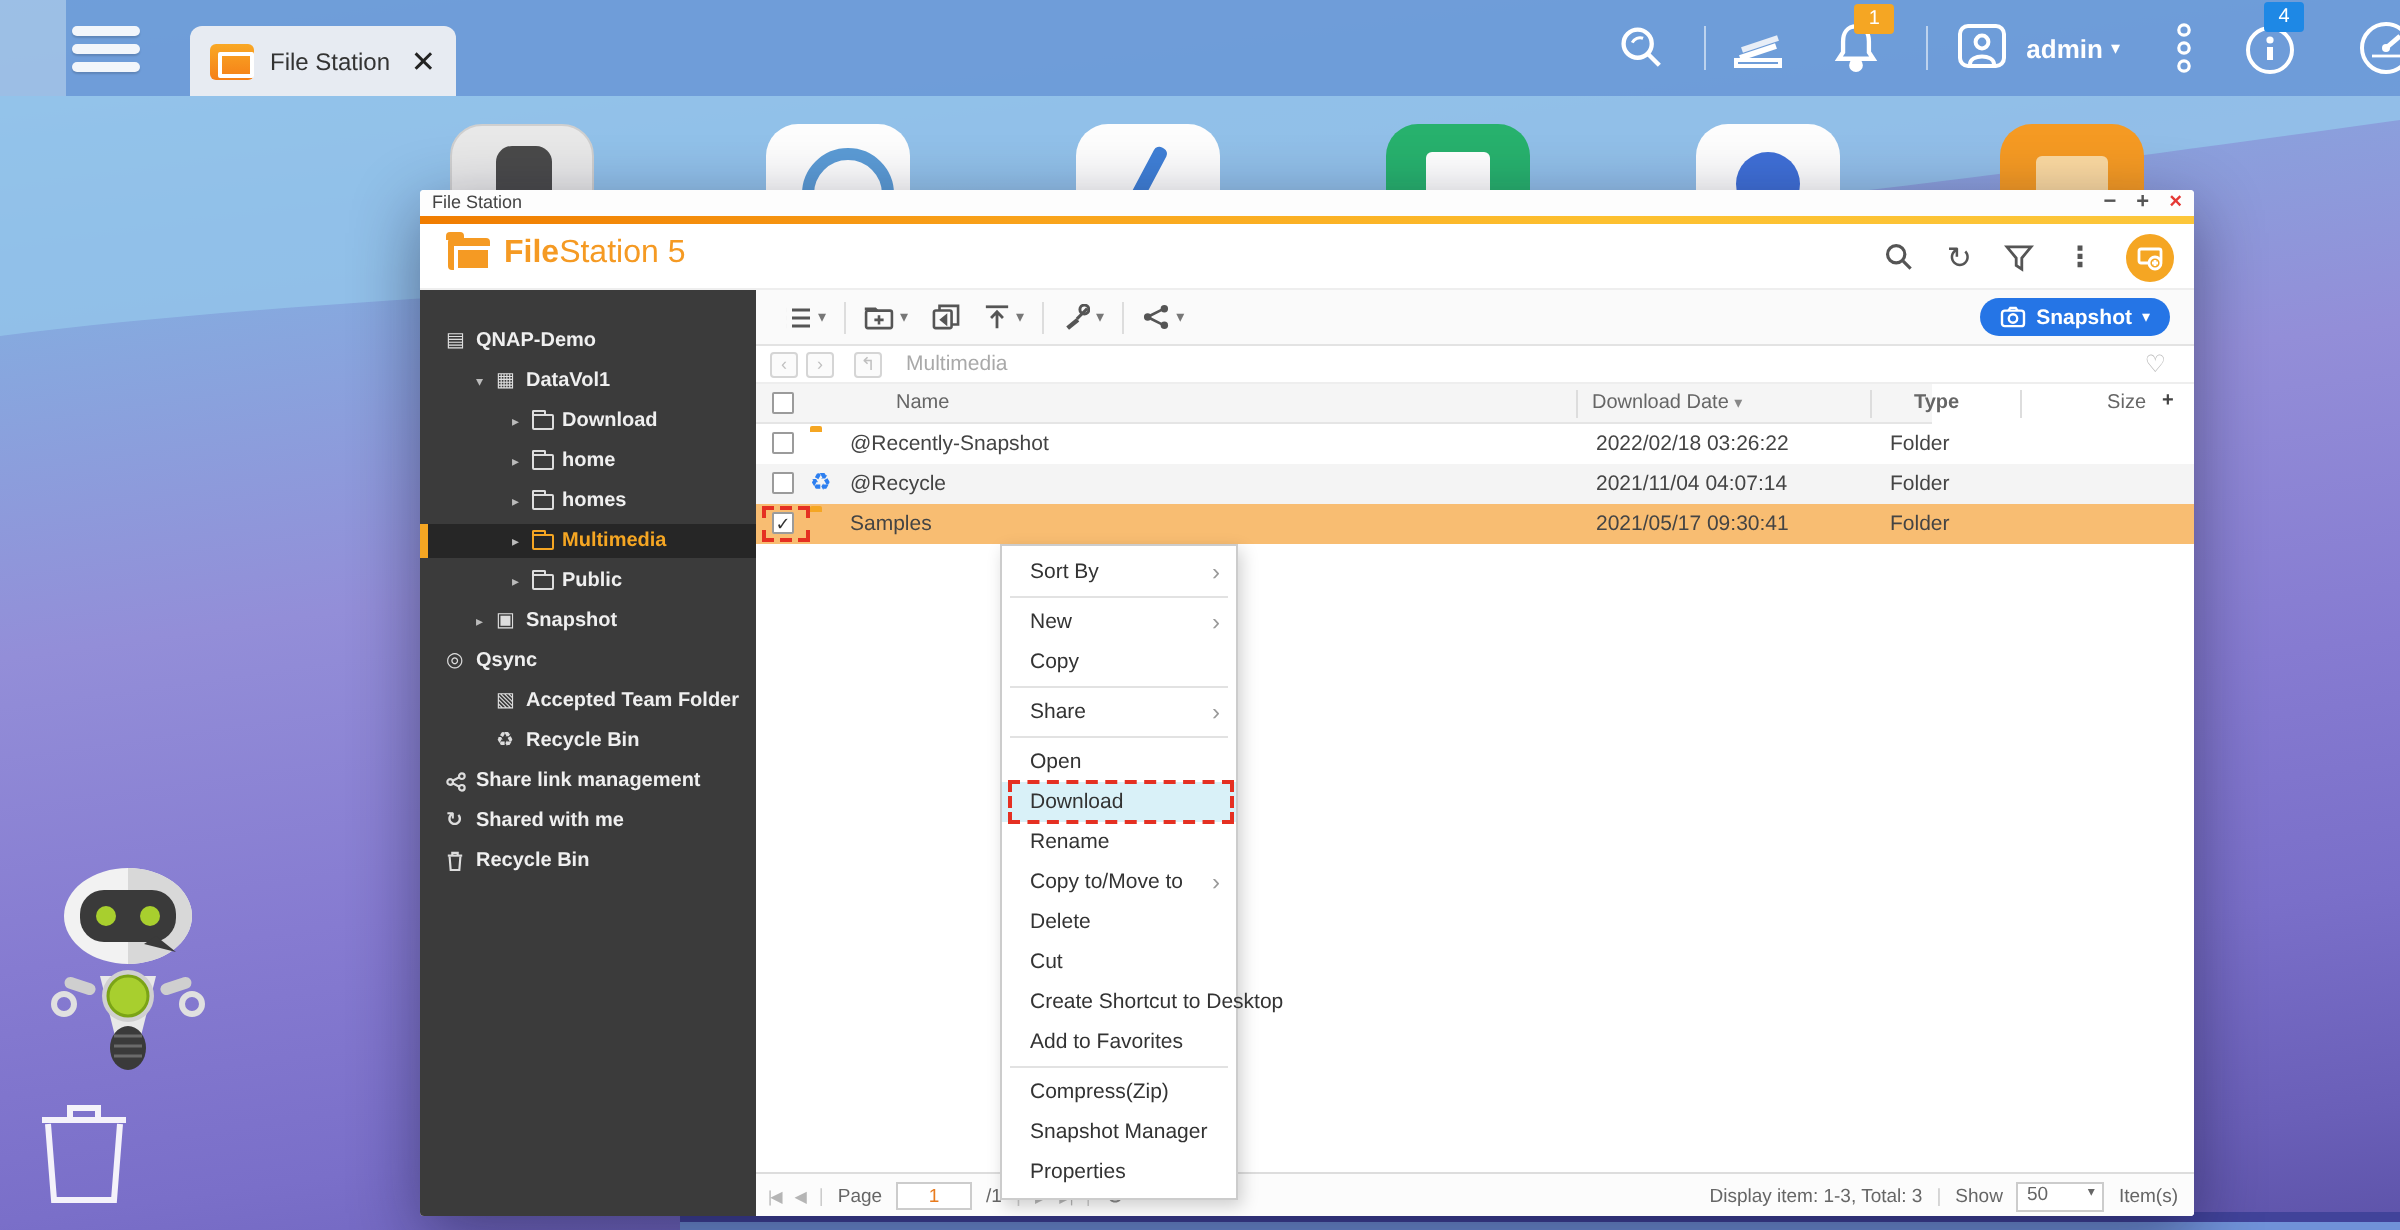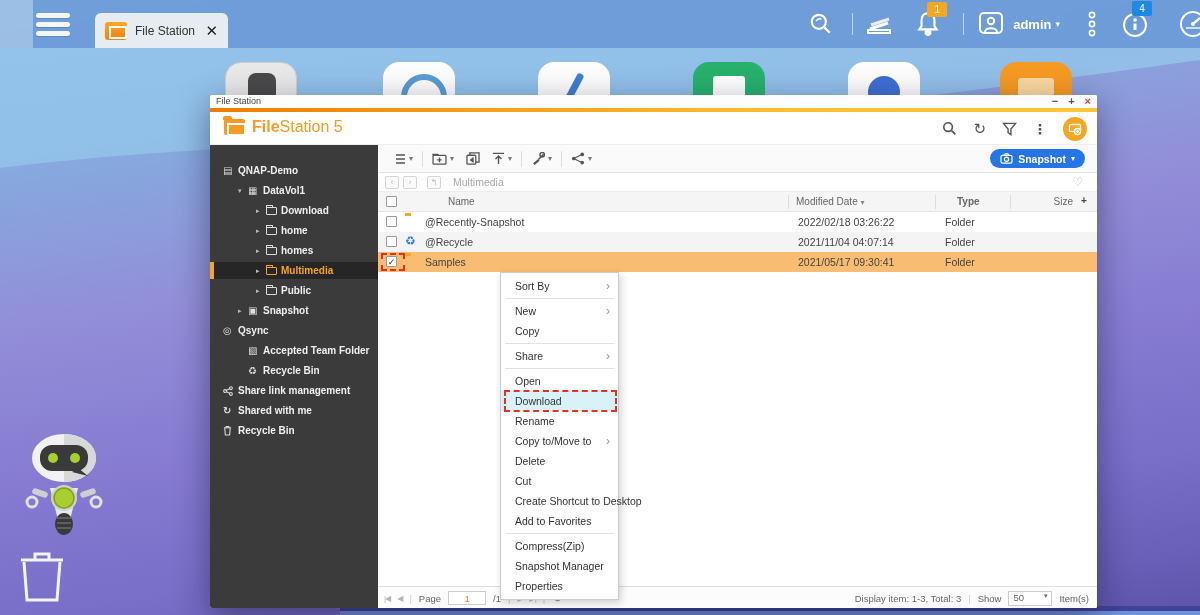--- a/index.html
+++ b/index.html
@@ -92,21 +92,21 @@
   .tbtn .dd { font-size:8px; color:#777; }
   .tool-sep { width:1px; height:16px; background:#ddd; margin:0 3px; }
   .snapshot-btn { position:absolute; right:12px; top:4px; height:19px; border-radius:10px; background:#2575e6; color:#fff; font-size:10.5px; font-weight:bold; display:flex; align-items:center; gap:5px; padding:0 10px; cursor:pointer; }
   .snapshot-btn .dd { font-size:8px; }
 
   .breadcrumb { position:absolute; left:0; top:28px; width:719px; height:19px; background:#fff; border-bottom:1px solid #eee; display:flex; align-items:center; padding-left:7px; }
   .nav-sq { width:14px; height:13px; border:1px solid #d5d5d5; border-radius:2px; color:#c0c0c0; font-size:9px; line-height:11px; text-align:center; margin-right:4px; cursor:pointer; background:#fbfbfb; }
   .crumb-text { font-size:10.5px; color:#a9a9a9; margin-left:8px; }
   .heart { position:absolute; right:14px; top:2px; font-size:12px; color:#bbb; cursor:pointer; }
 
-  .thead { position:absolute; left:0; top:47px; width:719px; height:20px; background:#f5f5f5; border-bottom:1px solid #e5e5e5; font-size:10px; color:#666; }
+  .thead { position:absolute; left:0; top:47px; width:588px; height:20px; background:#f5f5f5; border-bottom:1px solid #e5e5e5; font-size:10px; color:#666; }
   .thead .col-sep { position:absolute; top:3px; width:1px; height:14px; background:#ddd; }
   .cb { position:absolute; width:11px; height:11px; border:1px solid #9b9b9b; border-radius:1px; background:#fff; top:4px; left:8px; cursor:pointer; font-size:9px; line-height:10px; text-align:center; color:#333; }
   .th-name { position:absolute; left:70px; top:4px; cursor:pointer; }
   .th-mod { position:absolute; left:418px; top:4px; cursor:pointer; }
   .th-mod .sort { font-size:8px; color:#888; }
   .th-type { position:absolute; left:579px; top:4px; cursor:pointer;font-weight:bold; }
   .th-size { position:absolute; left:640px; width:55px; text-align:right; top:4px; cursor:pointer; }
   .th-add { position:absolute; left:703px; top:3px; color:#444; font-weight:bold; cursor:pointer; }
 
   .frow { position:absolute; left:0; width:721px; height:20px; font-size:10.5px; color:#444; cursor:pointer; }
@@ -455,21 +455,21 @@
         <span class="nav-sq">›</span>
         <span class="nav-sq" style="margin-left:6px;">↰</span>
         <span class="crumb-text">Multimedia</span>
         <span class="heart">♡</span>
       </div>
 
       <div class="thead">
         <span class="cb"></span>
         <span class="th-name">Name</span>
         <span class="col-sep" style="left:410px;"></span>
-        <span class="th-mod"><span>Modified Date</span> <span class="sort">▾</span></span>
+        <span class="th-mod"><span>Download Date</span> <span class="sort">▾</span></span>
         <span class="col-sep" style="left:557px;"></span>
         <span class="th-type">Type</span>
         <span class="col-sep" style="left:632px;"></span>
         <span class="th-size">Size</span>
         <span class="th-add">+</span>
       </div>
 
       <div class="frow r0">
         <span class="cb"></span>
         <span class="fr-icon"><span class="row-folder"></span></span>

